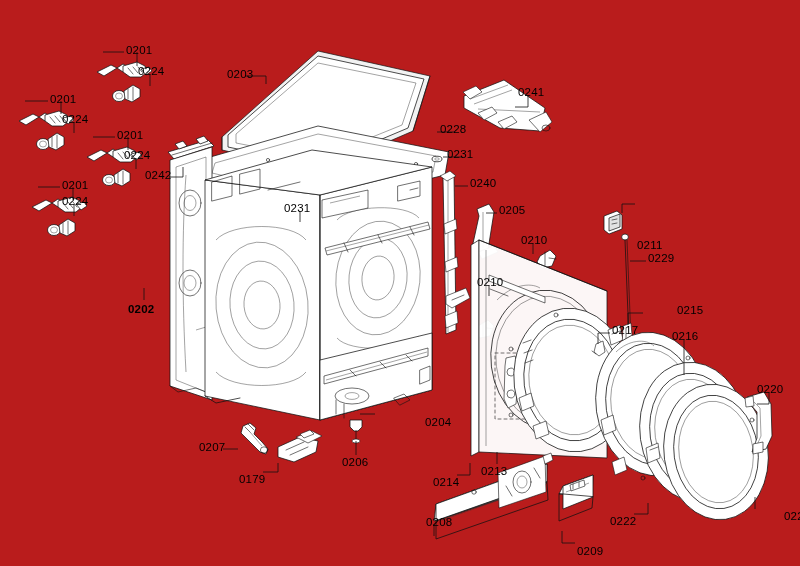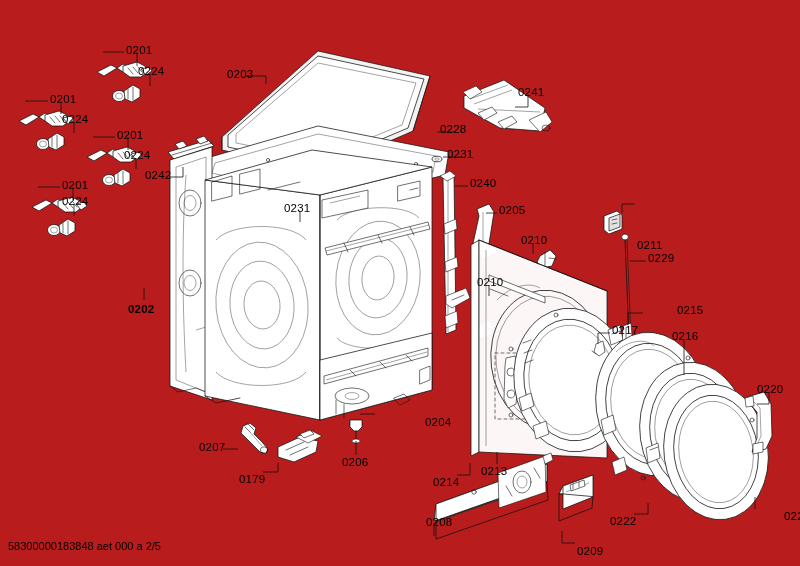--- a/index.html
+++ b/index.html
@@ -396,15 +396,14 @@
       <div class="lbl" style="left: 481px; top: 466px;">0213</div>
       <div class="lbl" style="left: 433px; top: 477px;">0214</div>
       <div class="lbl" style="left: 377px; top: 417px; margin-left: 48px;">0204</div>
       <div class="lbl" style="left: 342px; top: 457px;">0206</div>
       <div class="lbl" style="left: 199px; top: 442px;">0207</div>
       <div class="lbl" style="left: 239px; top: 474px;">0179</div>
       <div class="lbl" style="left: 418px; top: 517px; padding-left: 8px;">0208</div>
       <div class="lbl" style="left: 577px; top: 546px;">0209</div>
     </div>
 
-  <div id="footer">58300000183848 aet 000 a 2/5</div>
 
 </div>
 
 </body></html>

